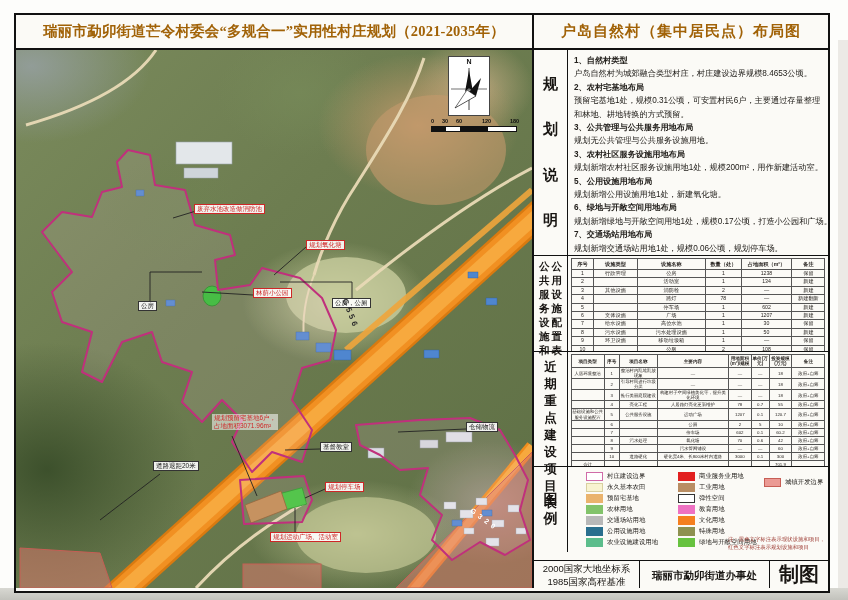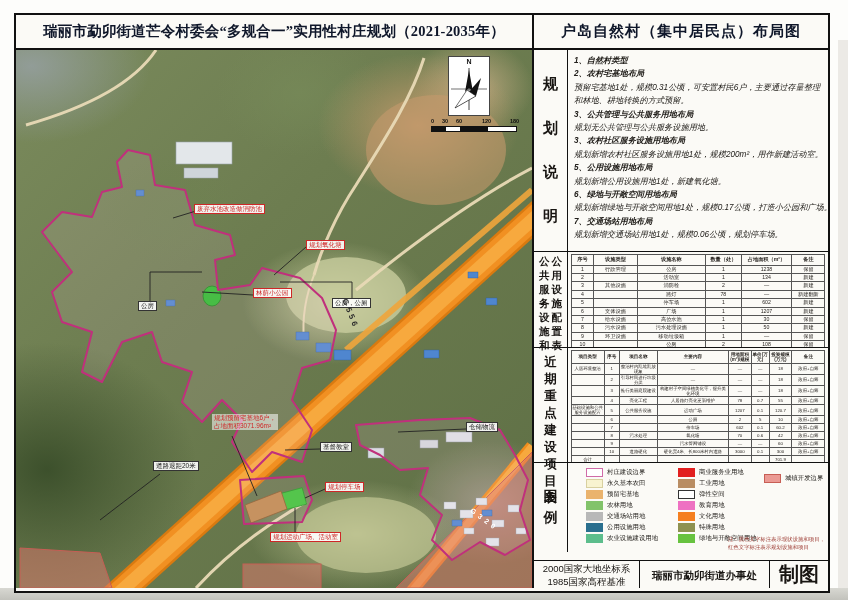--- a/index.html
+++ b/index.html
@@ -2,21 +2,21 @@
 <html><head>
 <meta charset="utf-8">
 <style>
   html,body{margin:0;padding:0;background:#ffffff;font-family:"Liberation Sans",sans-serif;}
   #stage{position:relative;width:848px;height:600px;background:#fdfdfb;overflow:hidden;}
   #edge-bottom{position:absolute;left:0;top:588px;width:848px;height:12px;background:linear-gradient(#d8d8d2,#c2c2bc);}
   #edge-right{position:absolute;left:838px;top:40px;width:10px;height:548px;background:#eceae6;}
   #sheet{position:absolute;left:14px;top:13px;width:812px;height:576px;border:2.5px solid #111;background:#fbfaf6;}
   
   #titlebar{position:absolute;left:0;top:0;width:100%;height:33px;display:flex;border-bottom:2px solid #111;}
-  .title-cell{display:flex;align-items:center;justify-content:center;font-family:"Liberation Serif",serif;font-weight:bold;color:#0f172a;}
+  .title-cell{display:flex;align-items:center;justify-content:center;font-family:"Liberation Serif",serif;font-weight:bold;color:#a16207;}
   #title-left{width:516px;border-right:2px solid #111;font-size:14.5px;letter-spacing:.2px;}
   #title-right{flex:1;font-size:15px;letter-spacing:1px;}
   
   #map{position:absolute;left:0;top:35px;width:516px;height:538px;overflow:hidden;
     background:
       radial-gradient(170px 110px at 3% 3%, rgba(150,160,162,.85), rgba(150,160,162,0) 70%),
       radial-gradient(140px 100px at 78% 14%, rgba(196,155,108,.9), rgba(196,155,108,0) 72%),
       radial-gradient(90px 70px at 88% 7%, rgba(210,180,140,.8), rgba(210,180,140,0) 70%),
       radial-gradient(120px 90px at 55% 8%, rgba(120,140,90,.6), rgba(120,140,90,0) 70%),
       radial-gradient(200px 170px at 6% 78%, rgba(58,78,42,.95), rgba(58,78,42,0) 75%),
@@ -47,21 +47,21 @@
   #panel{position:absolute;left:516px;top:35px;width:294px;height:538px;border-left:2px solid #111;background:#fbfaf6;display:flex;flex-direction:column;}
   .section{display:flex;border-top:1.5px solid #111;}
   .section:first-child{border-top:none;}
   .vlabel{width:33px;border-right:1.5px solid #111;display:flex;align-items:center;justify-content:center;flex:none;}
   .vtext{display:flex;flex-direction:column;justify-content:space-around;align-items:center;height:88%;
     font-weight:bold;color:#181512;font-family:"Liberation Serif",serif;}
   .sec-content{flex:1;position:relative;overflow:hidden;}
   
   #sec-notes{height:211px;}
   #notes-body{padding:4px 4px 0 6px;}
-  .pl-line{font-size:8.2px;line-height:13.4px;color:#23201c;white-space:nowrap;font-style:italic;}
+  .pl-line{font-size:8.2px;line-height:13.4px;color:#23201c;white-space:nowrap;}
   .pl-line.b{font-weight:bold;}
   
   #sec-table1{height:95px;}
   #sec-table2{height:114px;}
   table{border-collapse:collapse;table-layout:fixed;width:98%;margin:2px auto 0 auto;}
   th,td{border:.7px solid #555;color:#2a2623;text-align:center;padding:0;overflow:hidden;}
   #table1 th{font-size:5.2px;height:10px;font-weight:bold;}
   #table1 td{font-size:5.2px;height:7.4px;line-height:1.05;}
   #table2 th{font-size:4.6px;height:12px;font-weight:bold;line-height:1.1;}
   #table2 td{font-size:4.4px;line-height:1.15;height:7px;}
@@ -236,20 +236,21 @@
           <div class="vtext" style="font-size:15px">
               <span>规</span>
               <span>划</span>
               <span>说</span>
               <span>明</span>
             </div>
         </div>
         <div class="sec-content">
           <div id="notes-body">
               <div class="pl-line b">1、自然村类型</div>
+              <div class="pl-line">户岛自然村为城郊融合类型村庄，村庄建设边界规模8.4653公顷。</div>
               <div class="pl-line b">2、农村宅基地布局</div>
               <div class="pl-line">预留宅基地1处，规模0.31公顷，可安置村民6户，主要通过存量整理</div>
               <div class="pl-line">和林地、耕地转换的方式预留。</div>
               <div class="pl-line b">3、公共管理与公共服务用地布局</div>
               <div class="pl-line">规划无公共管理与公共服务设施用地。</div>
               <div class="pl-line b">3、农村社区服务设施用地布局</div>
               <div class="pl-line">规划新增农村社区服务设施用地1处，规模200m²，用作新建活动室。</div>
               <div class="pl-line b">5、公用设施用地布局</div>
               <div class="pl-line">规划新增公用设施用地1处，新建氧化塘。</div>
               <div class="pl-line b">6、绿地与开敞空间用地布局</div>

